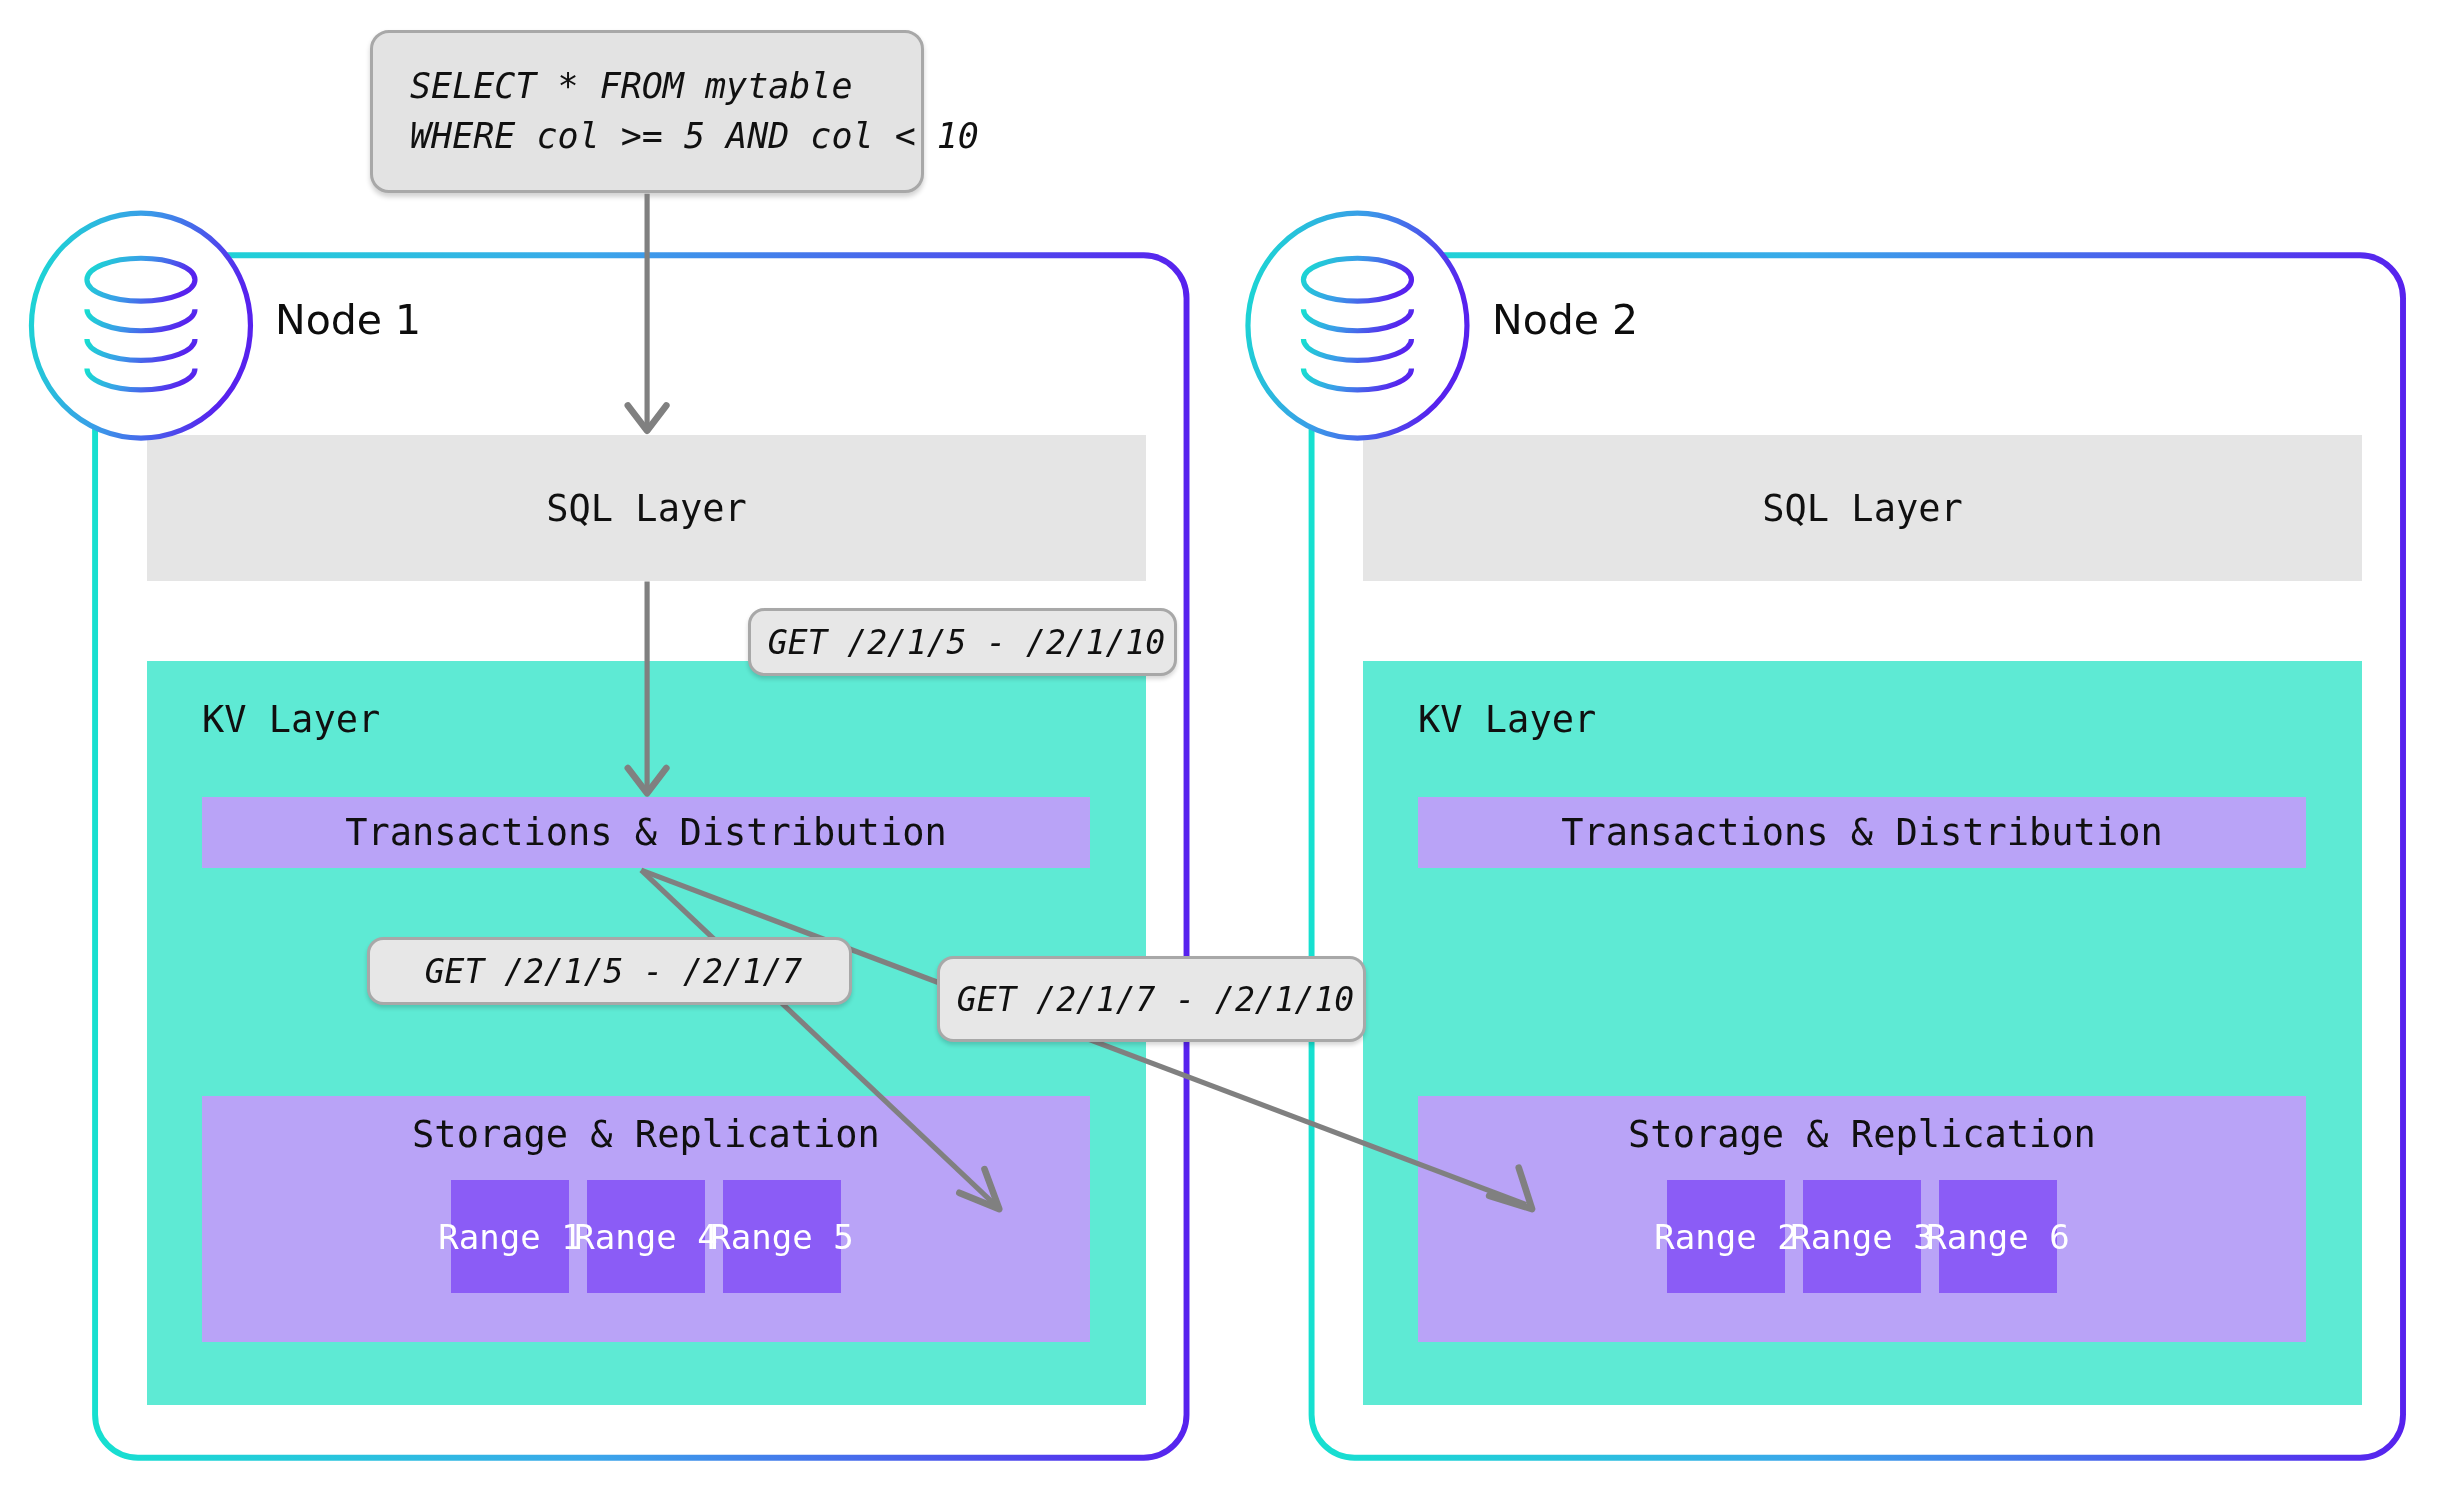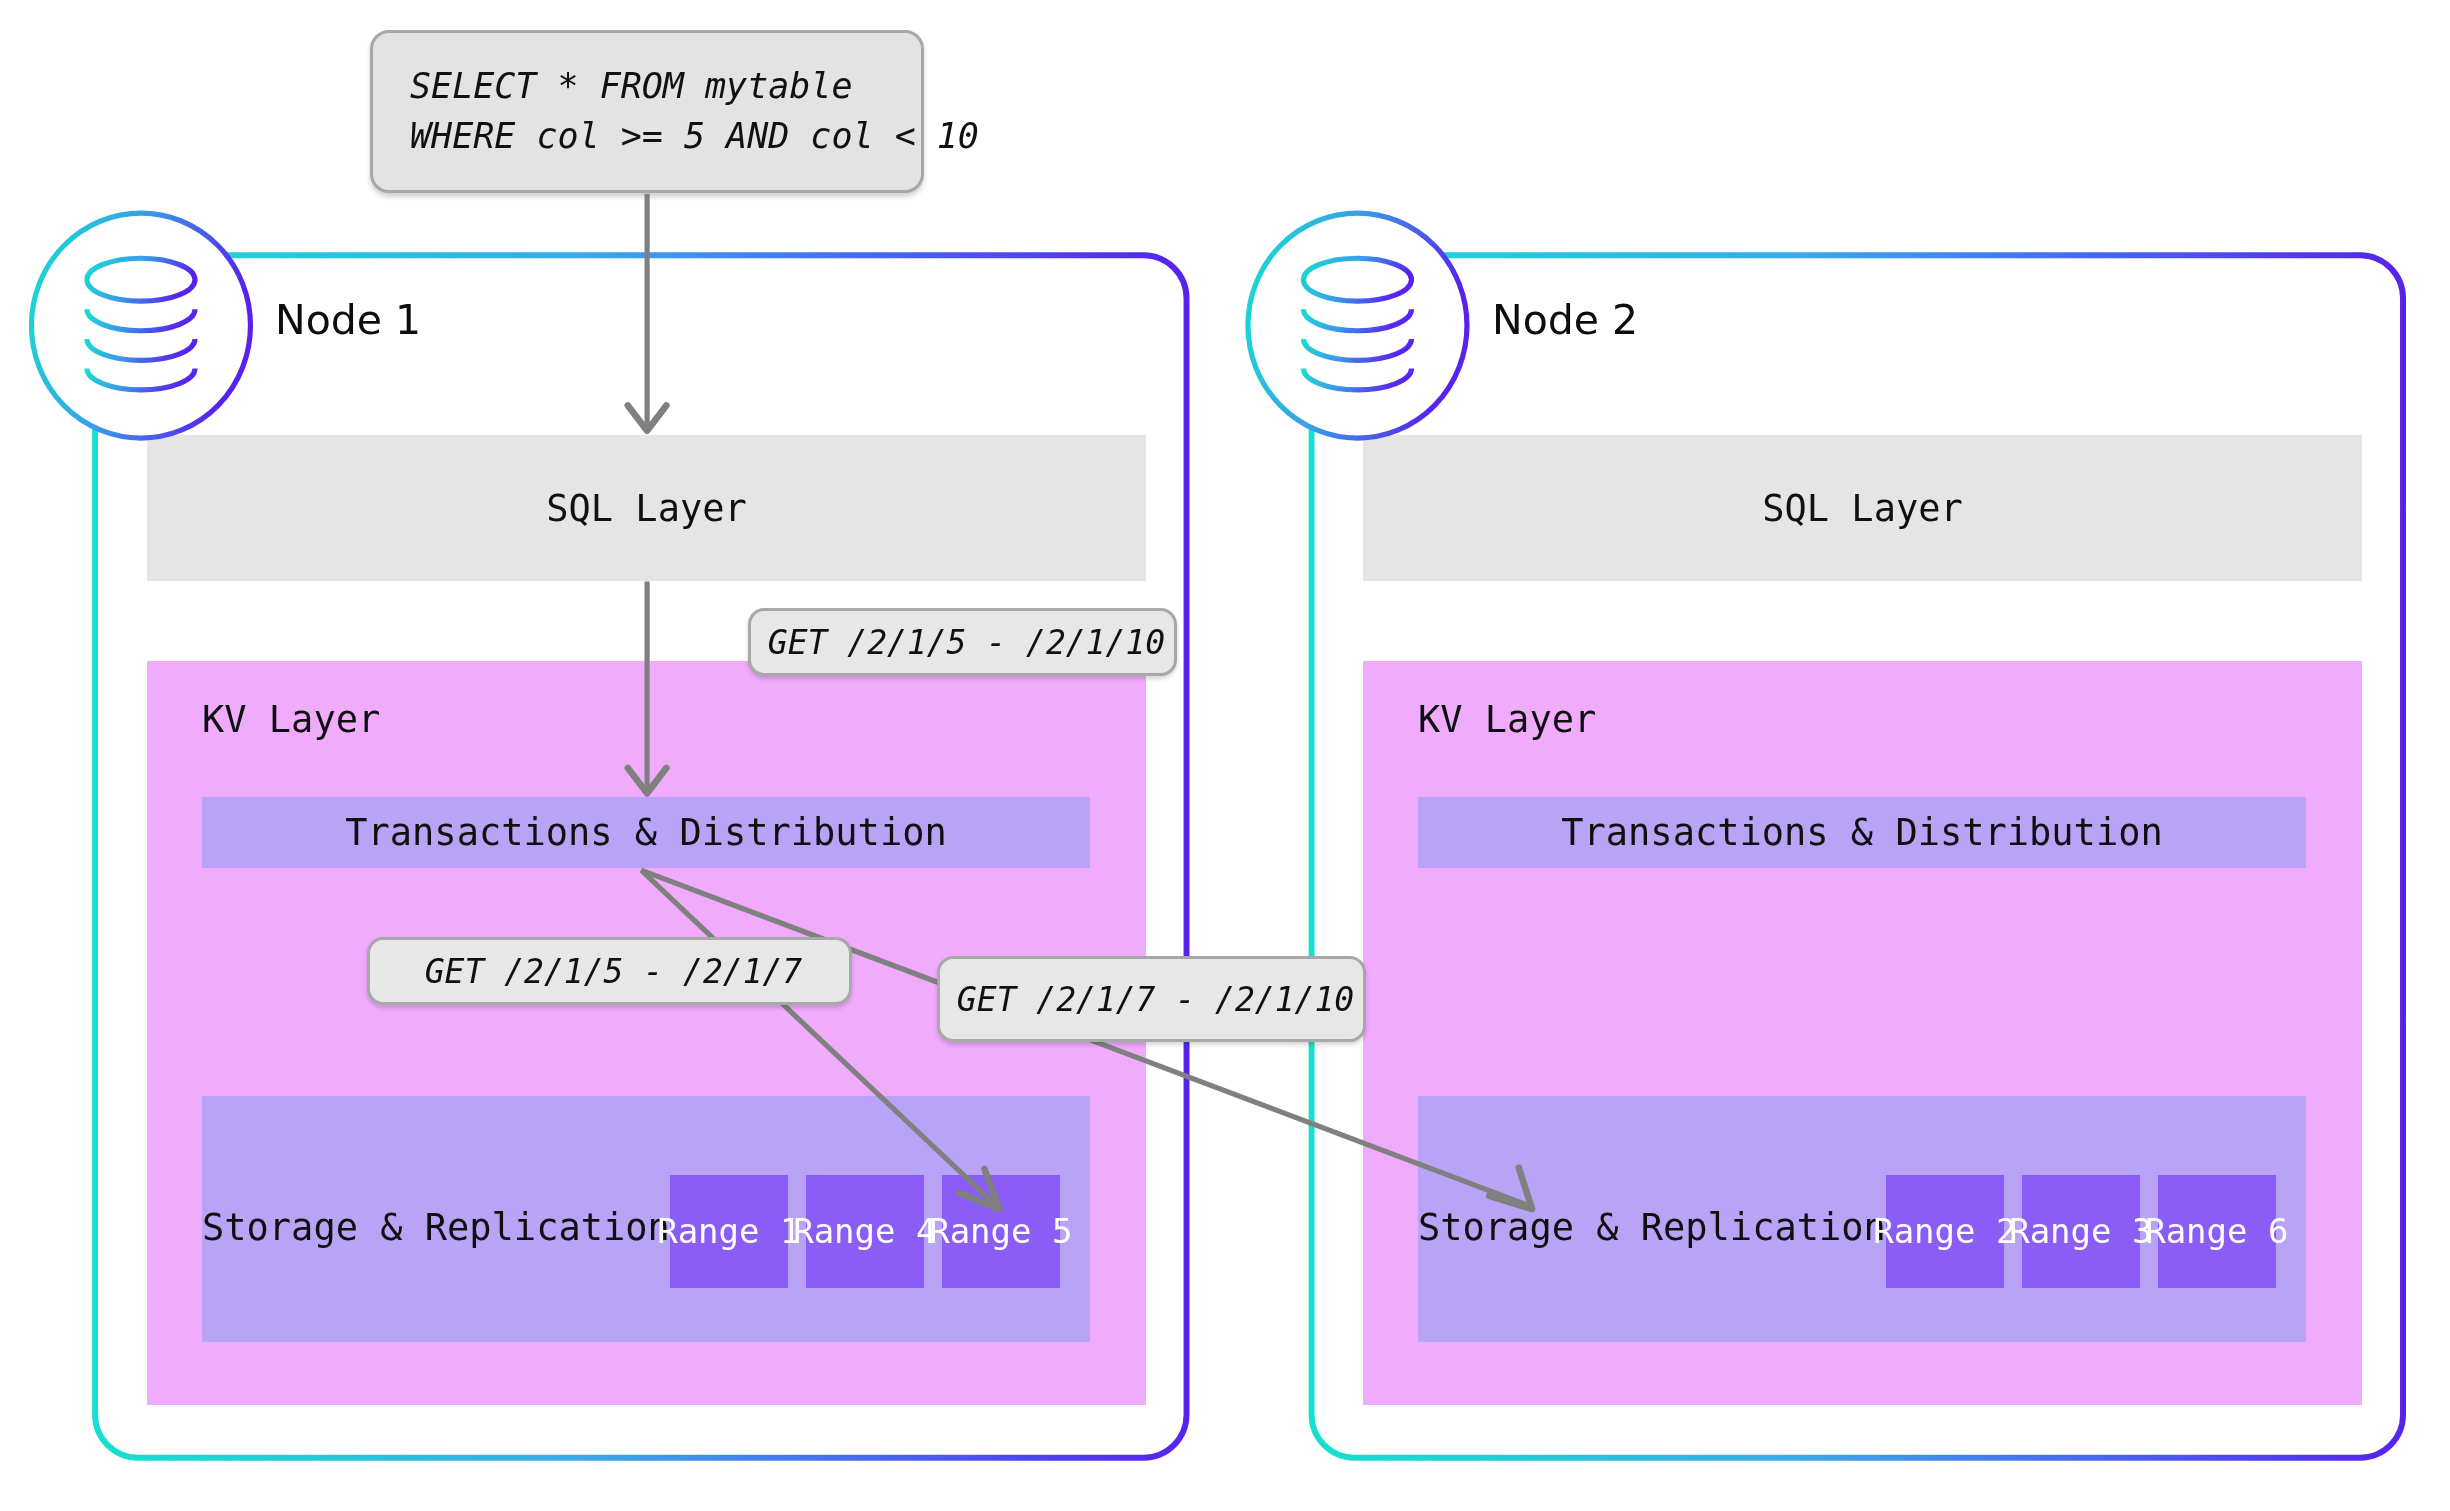--- a/index.html
+++ b/index.html
@@ -59,21 +59,21 @@
     z-index: 10;
   }
   .sql-layer span {
     font-size: 37px; color: #101010;
     font-family: "DejaVu Sans Mono", "Liberation Mono", monospace;
     white-space: pre;
   }
 
   
   .kv-layer {
-    background: #f0abfc;
+    background: #5eead4;
     z-index: 10;
     padding-left: 16px;
   }
   .kv-label {
     position: absolute;
     left: 55px; top: 37px;
     font-size: 37px; color: #101010;
     font-family: "DejaVu Sans Mono", "Liberation Mono", monospace;
     white-space: pre;
   }
@@ -86,21 +86,21 @@
   }
   .txn-band span {
     font-size: 37px; color: #101010;
     font-family: "DejaVu Sans Mono", "Liberation Mono", monospace;
     white-space: pre;
   }
 
   
   .storage {
     background: #b9a3f7;
-    display: flex; flex-direction: row; align-items: center;
+    display: flex; flex-direction: column; align-items: center;
   }
   .storage-title {
     margin-top: 17px;
     font-size: 37px; color: #101010;
     font-family: "DejaVu Sans Mono", "Liberation Mono", monospace;
     white-space: pre;
   }
   .range-row {
     display: flex;
     gap: 18px;

